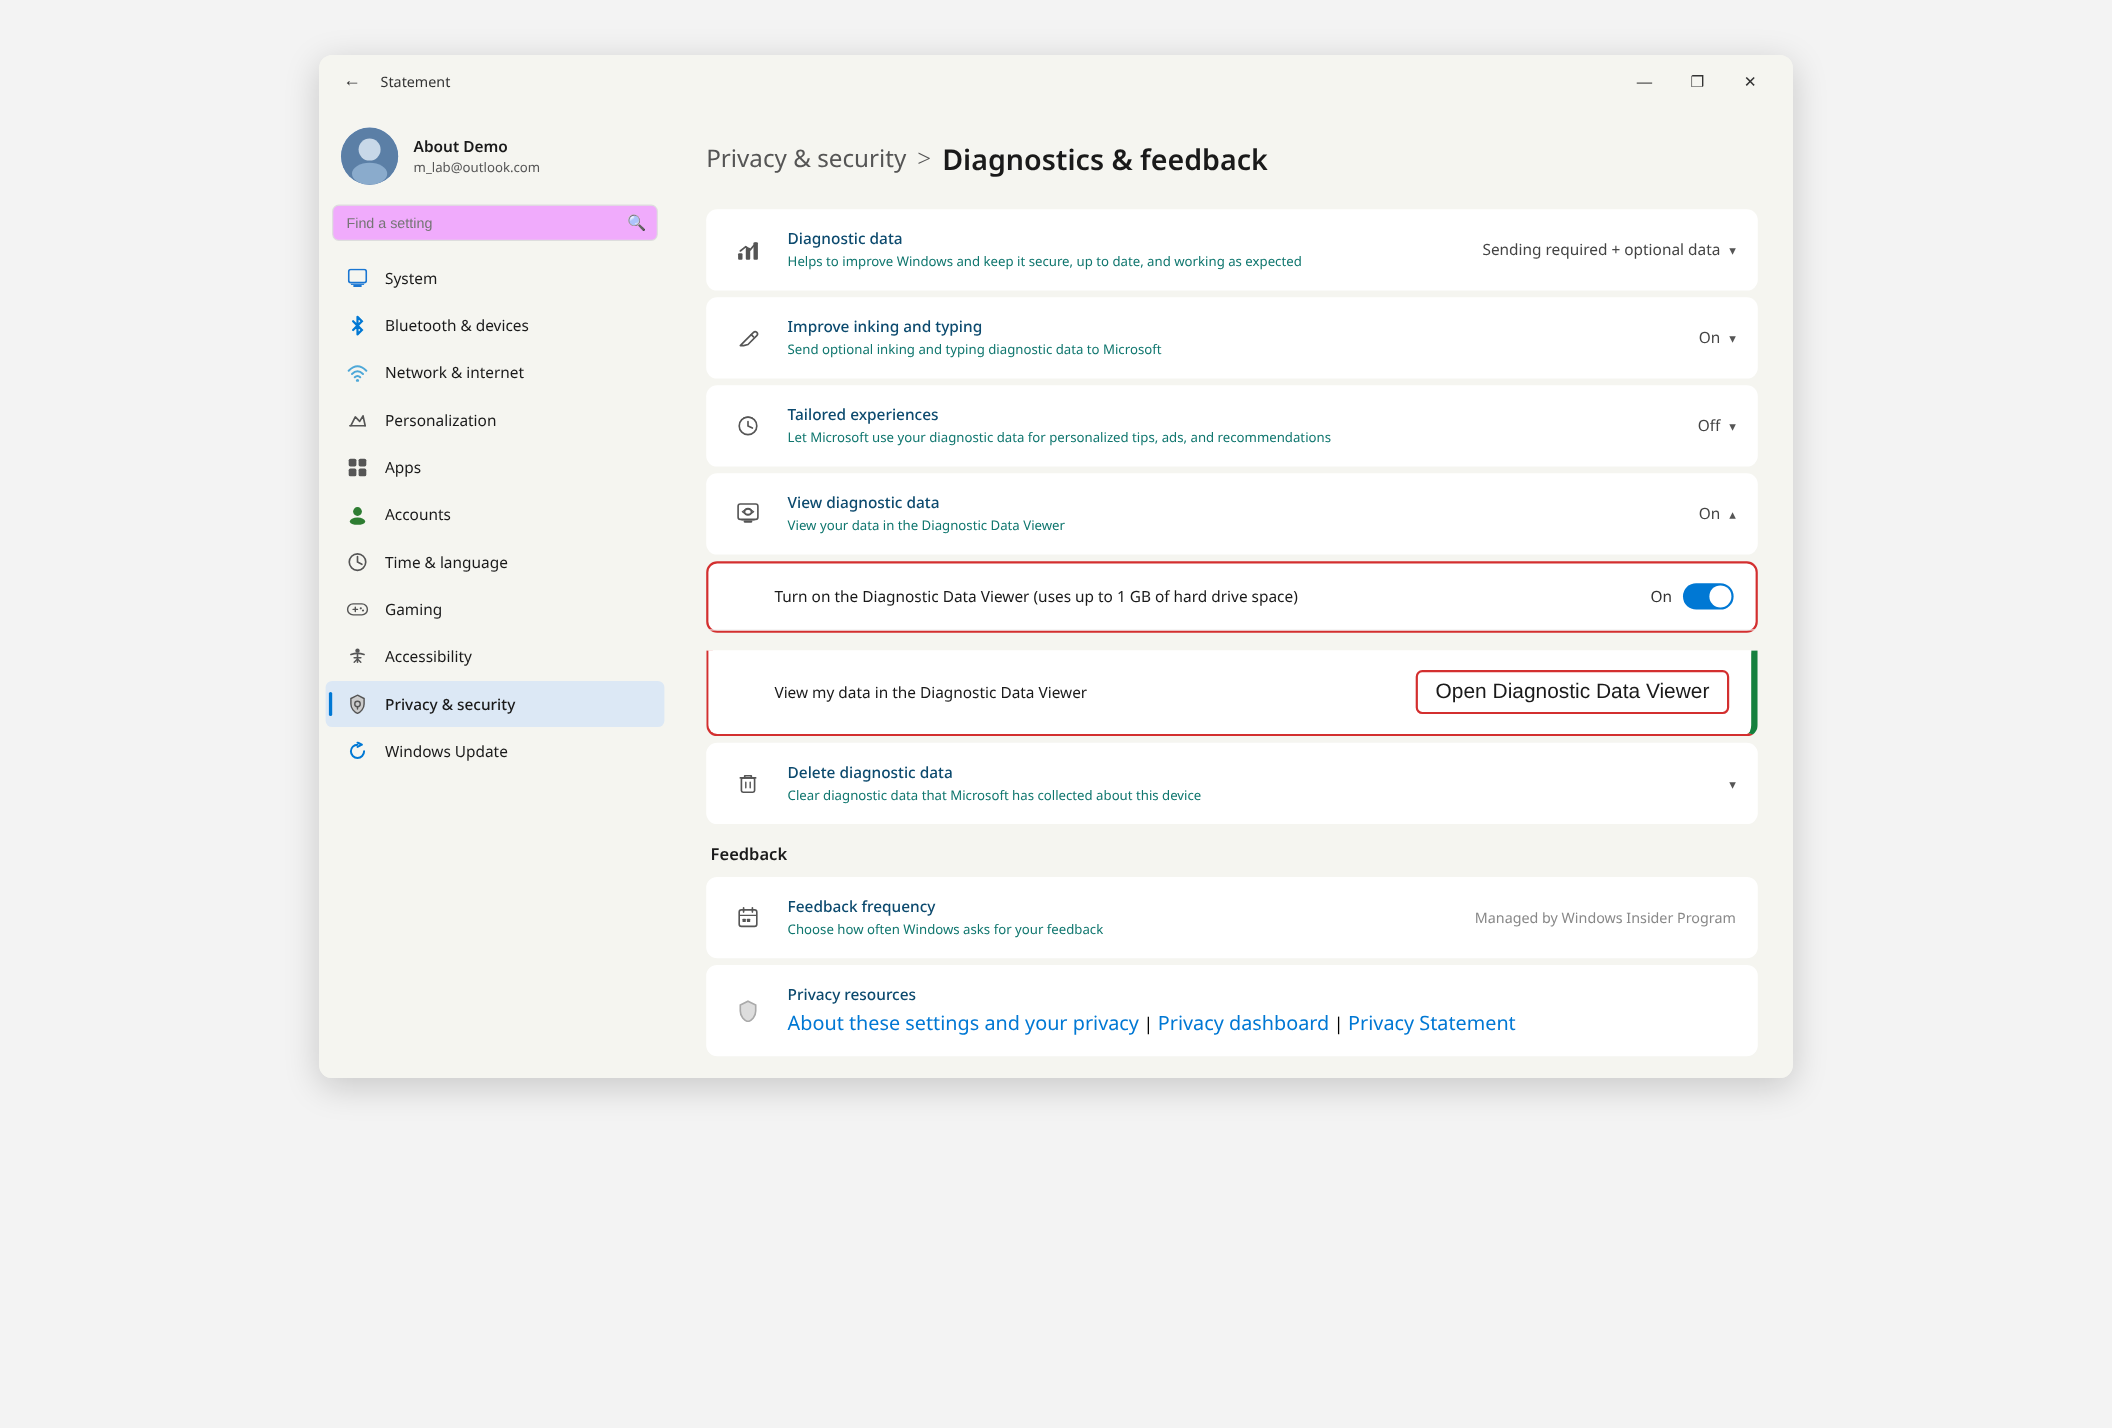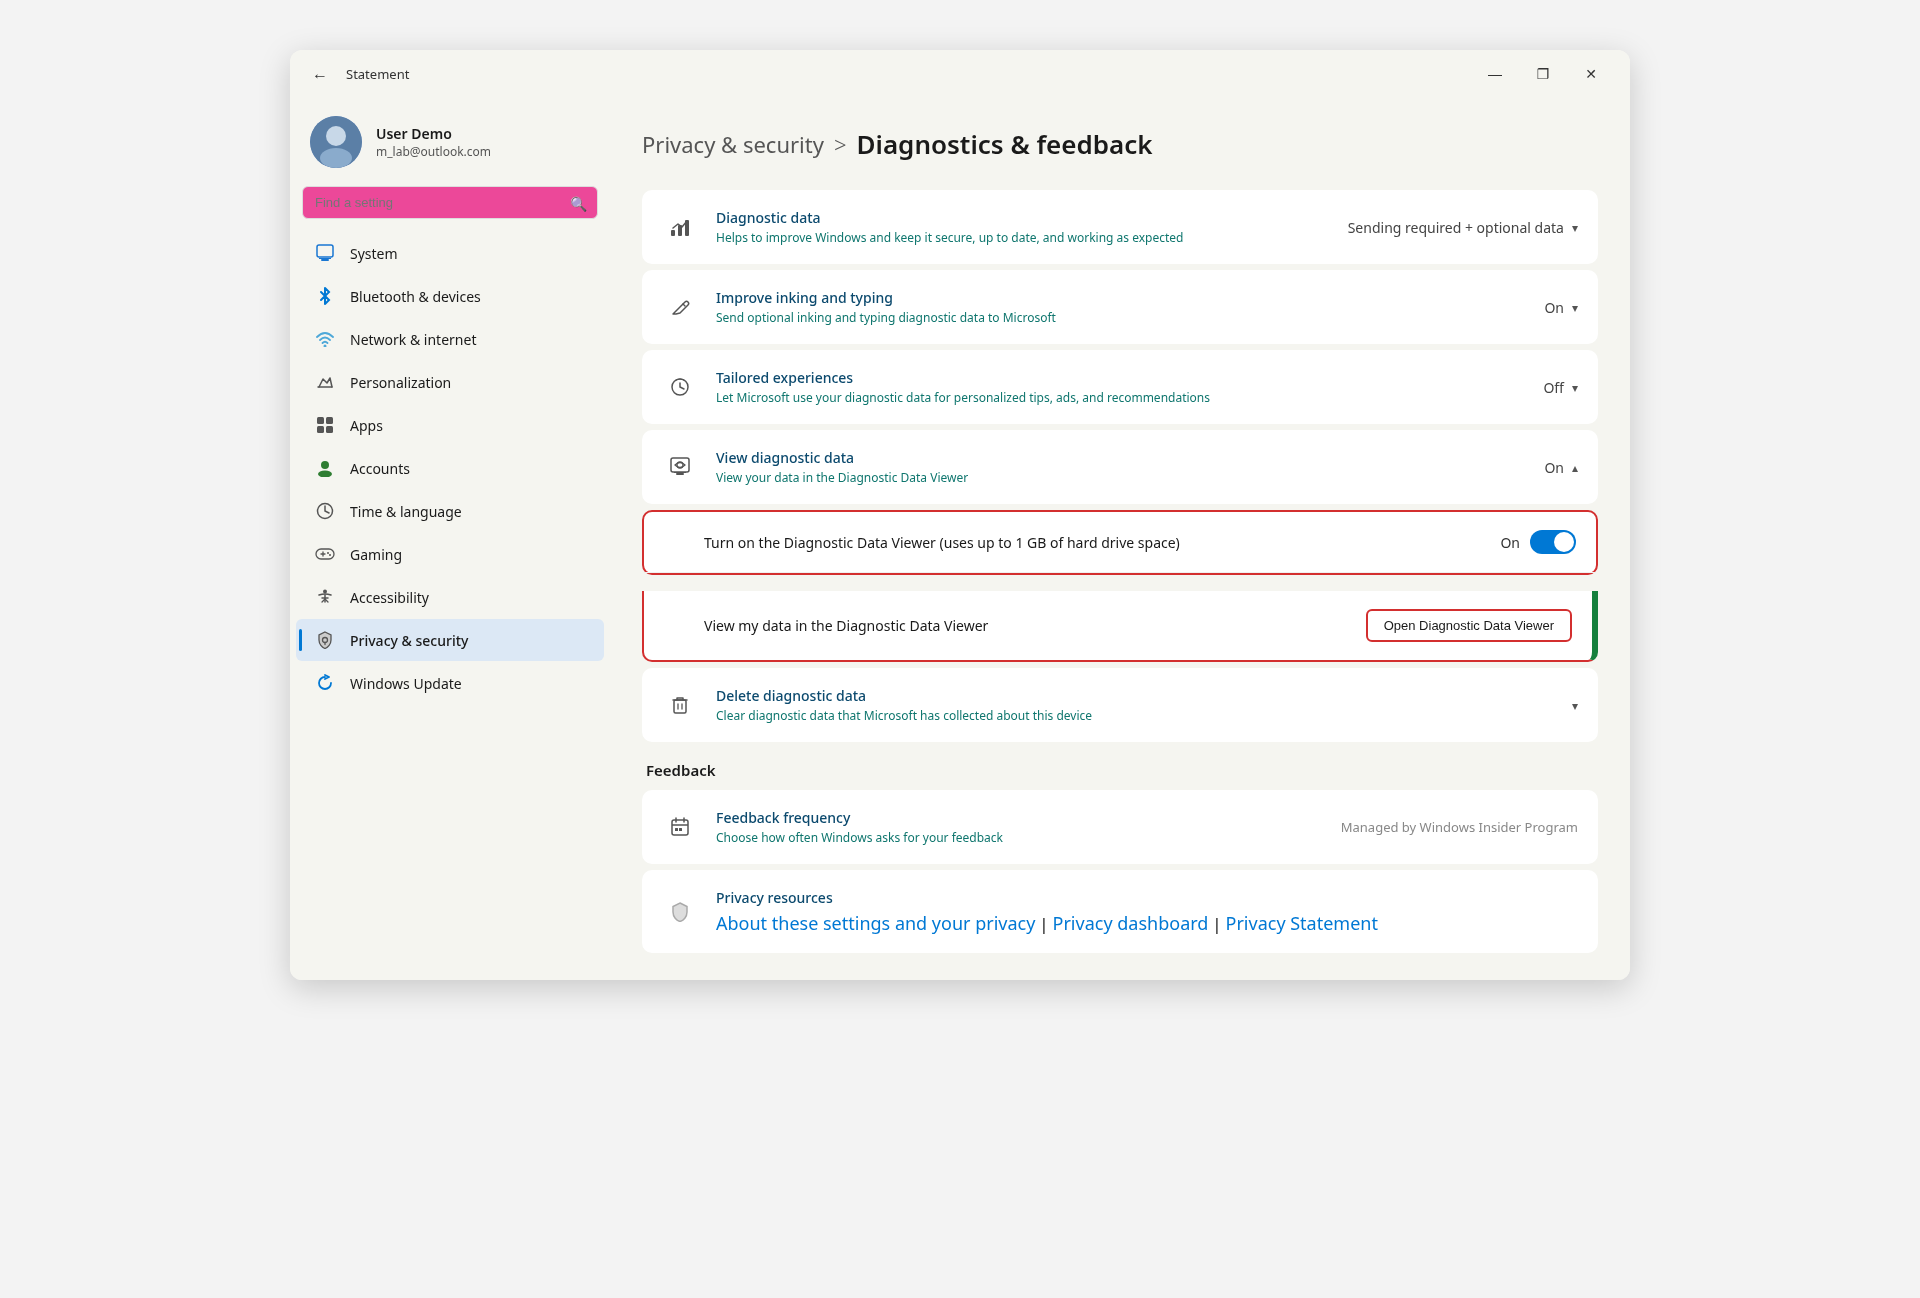--- a/index.html
+++ b/index.html
@@ -102,21 +102,21 @@
 
     .sidebar-search {
       margin: 0 12px 12px 12px;
       position: relative;
     }
     .sidebar-search input {
       width: 100%;
       padding: 8px 36px 8px 12px;
       border: 1px solid #ddd;
       border-radius: 6px;
-      background: #ec4899;
+      background: #f0abfc;
       font-size: 13px;
       outline: none;
       color: #333;
     }
     .search-icon-wrap {
       position: absolute; right: 10px; top: 50%; transform: translateY(-50%);
       color: #555; font-size: 14px;
     }
 
     .nav-item {
@@ -257,21 +257,21 @@
       top: 2px; right: 2px;
       transition: 0.2s;
     }
 
     
     .btn-outline {
       padding: 7px 16px;
       border: 1px solid #999;
       border-radius: 6px;
       background: white;
-      font-size: 13px;
+      font-size: 19px;
       cursor: pointer;
       color: #1a1a1a;
       white-space: nowrap;
     }
     .btn-outline.highlighted {
       border: 2px solid #d32f2f;
       font-weight: 500;
     }
 
     
@@ -334,21 +334,21 @@
 
       <div class="sidebar-user">
         <div class="avatar">
           <svg viewBox="0 0 52 52" xmlns="http://www.w3.org/2000/svg">
             <rect width="52" height="52" rx="26" fill="#5b7fa6"></rect>
             <circle cx="26" cy="20" r="10" fill="#c8d8e8"></circle>
             <ellipse cx="26" cy="42" rx="16" ry="10" fill="#8aabcc"></ellipse>
           </svg>
         </div>
         <div class="user-info">
-          <span class="user-name">User Demo</span>
+          <span class="user-name">About Demo</span>
           <span class="user-email">m_lab@outlook.com</span>
         </div>
       </div>
 
       <div class="sidebar-search">
         <input type="text" placeholder="Find a setting" style="">
         <span class="search-icon-wrap">🔍</span>
       </div>
 
       <div>

